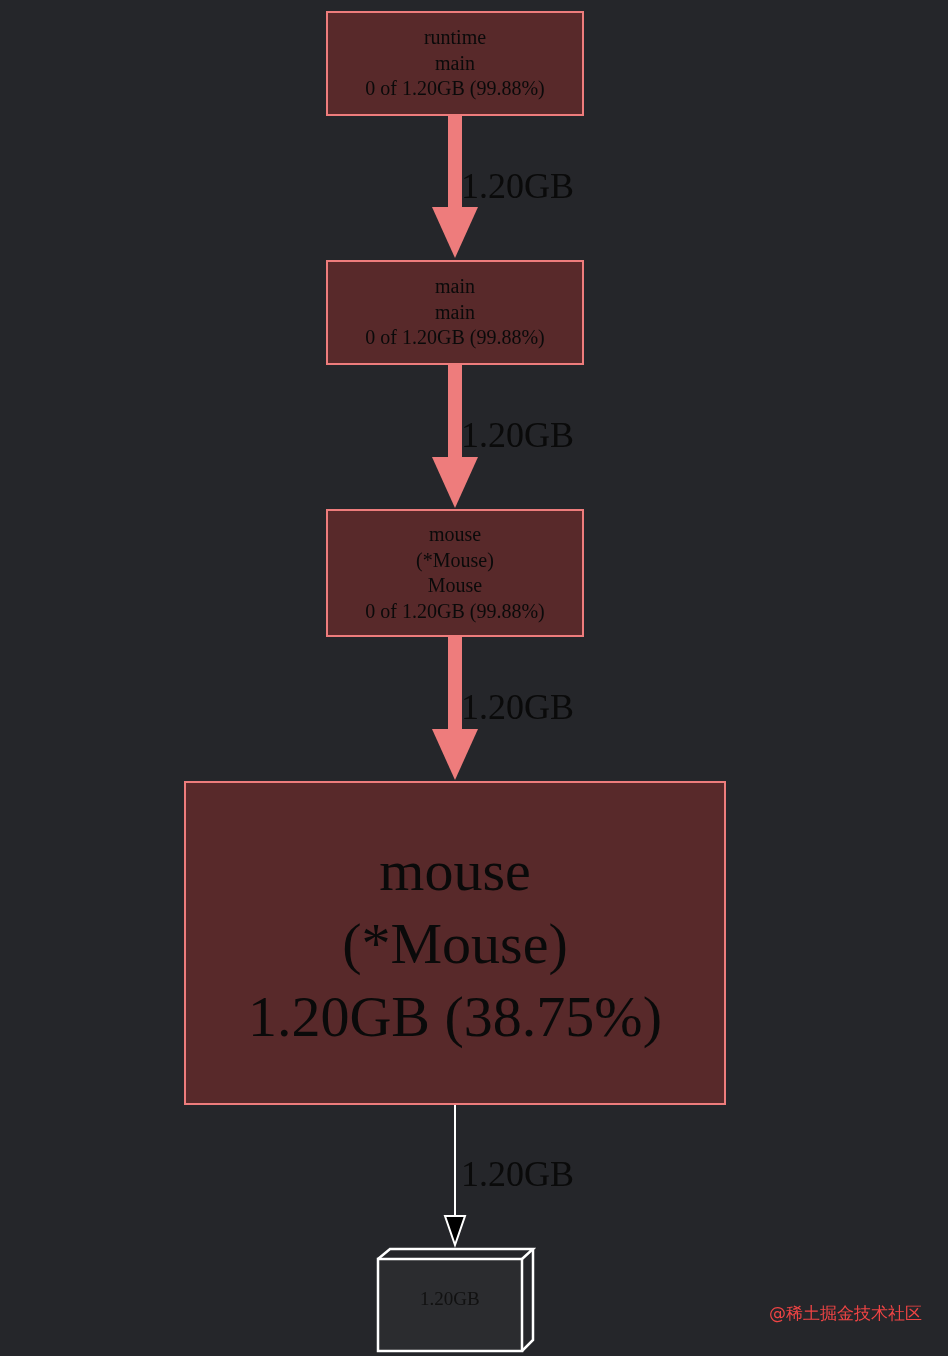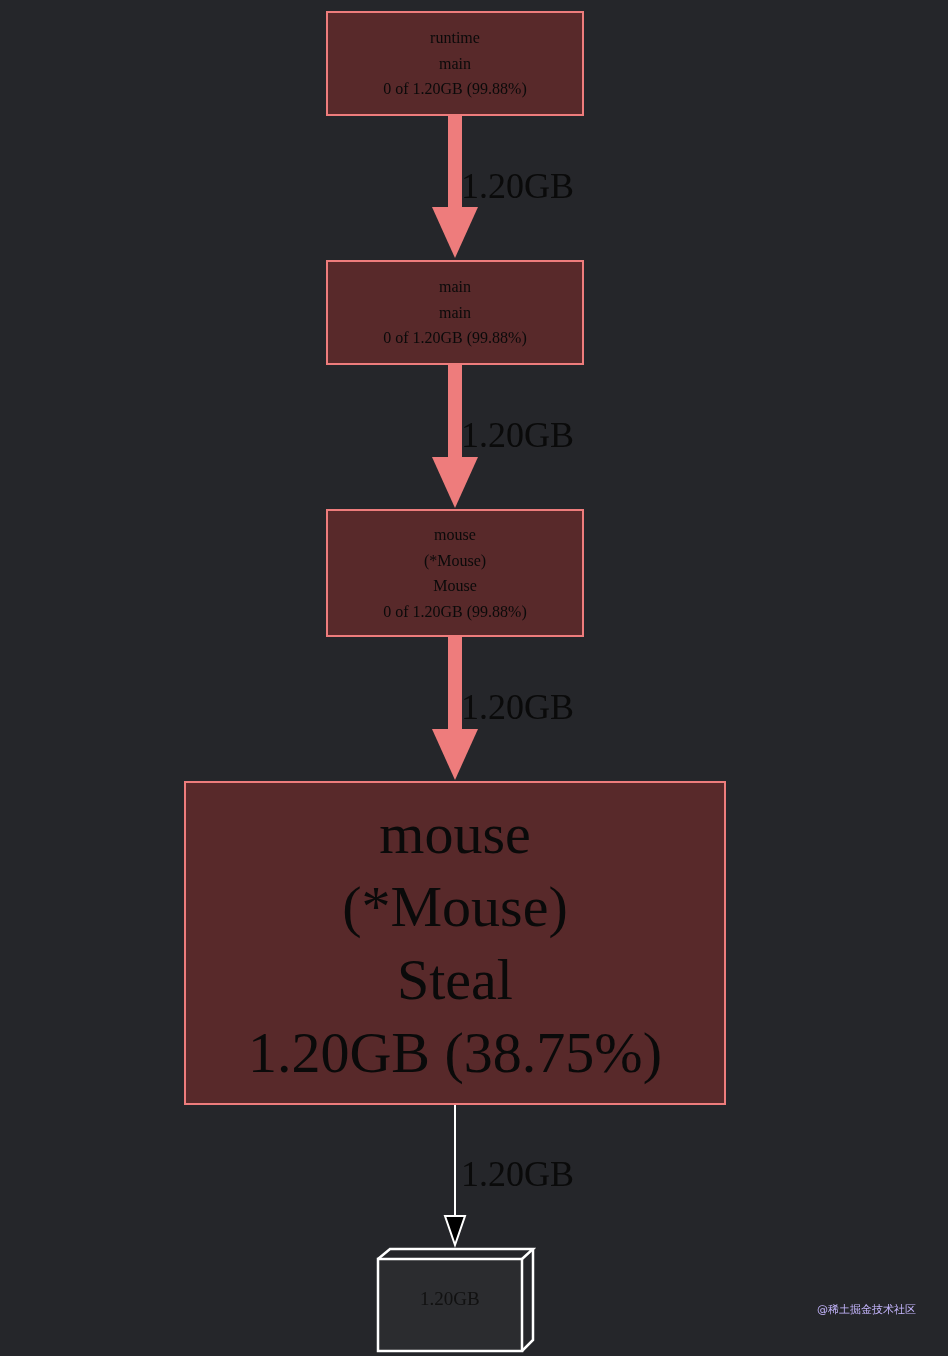--- a/index.html
+++ b/index.html
@@ -1,24 +1,24 @@
 <!DOCTYPE html>
 <html><head>
 <meta charset="utf-8">
 <style>
   html, body { margin: 0; padding: 0; }
   body { width: 948px; height: 1356px; background: #25262a; position: relative; overflow: hidden; font-family: "Liberation Serif", serif; }
   .node { position: absolute; box-sizing: border-box; background: #58292a; border: 2px solid #ee7c7c; display: flex; flex-direction: column; align-items: center; justify-content: center; color: #0a0a0a; text-align: center; }
   .node .line { display: block; white-space: nowrap; }
-  .small .line { font-size: 16px; line-height: 25.5px; }
+  .small .line { font-size: 20px; line-height: 25.5px; }
   .big .line { font-size: 58px; line-height: 73px; }
   .edge-label { position: absolute; color: #0a0a0a; font-size: 36px; white-space: nowrap; line-height: 1; }
   svg.edges { position: absolute; left: 0; top: 0; }
   .box3d-label { position: absolute; font-size: 19px; color: #111; white-space: nowrap; }
-  .watermark { position: absolute; right: 32px; top: 1302px; color: #c4b5fd; font-family: "DejaVu Sans", sans-serif; font-size: 11px; white-space: nowrap; }
+  .watermark { position: absolute; right: 26px; top: 1302px; color: #ef4444; font-family: "DejaVu Sans", sans-serif; font-size: 17px; white-space: nowrap; }
 </style>
 </head>
 <body>
 
 <svg class="edges" width="948" height="1356">
 
   <g>
     <rect x="448" y="115" width="14" height="95" fill="#ee7c7c"></rect>
     <polygon points="432,207 478,207 455,258" fill="#ee7c7c"></polygon>
   </g>
@@ -60,21 +60,20 @@
 <div class="node small" style="left:326px; top:509px; width:258px; height:128px;">
   <span class="line">mouse</span>
   <span class="line">(*Mouse)</span>
   <span class="line">Mouse</span>
   <span class="line">0 of 1.20GB (99.88%)</span>
 </div>
 
 <div class="node big" style="left:184px; top:781px; width:542px; height:324px;">
   <span class="line">mouse</span>
   <span class="line">(*Mouse)</span>
-  <span class="line">Steal</span>
   <span class="line">1.20GB (38.75%)</span>
 </div>
 
 <div class="edge-label" style="left:461px; top:168px;">1.20GB</div>
 <div class="edge-label" style="left:461px; top:417px;">1.20GB</div>
 <div class="edge-label" style="left:461px; top:689px;">1.20GB</div>
 <div class="edge-label" style="left:461px; top:1156px;">1.20GB</div>
 
 <div class="box3d-label" style="left:420px; top:1288px;">1.20GB</div>
 

